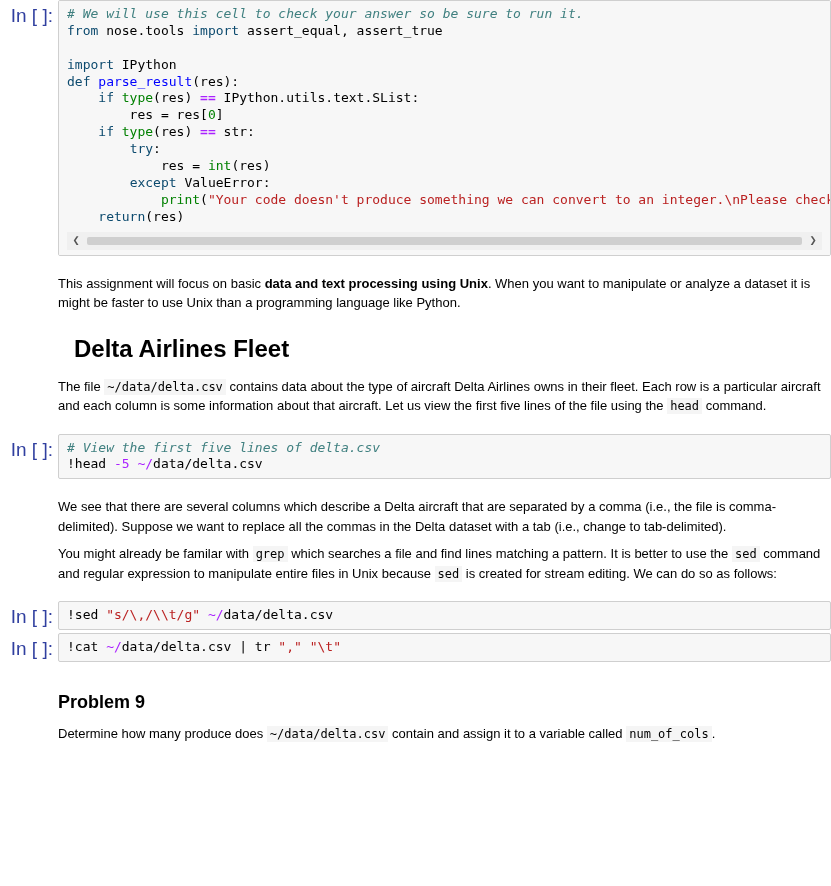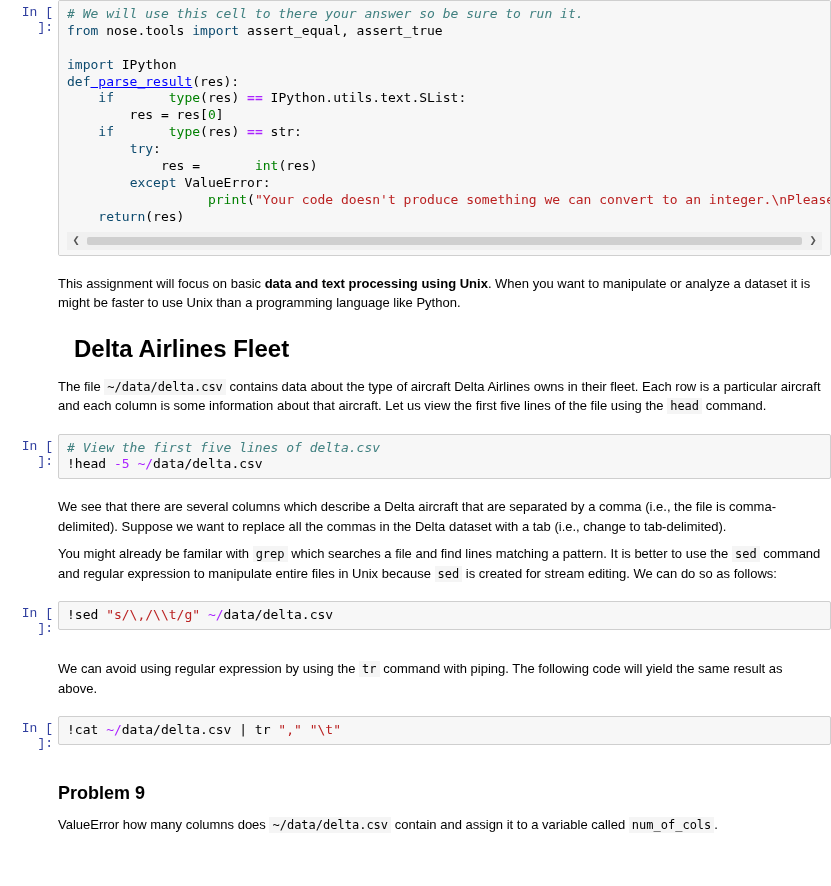--- a/index.html
+++ b/index.html
@@ -10,22 +10,22 @@
   color: #000;
   background: #fff;
 }
 .notebook { width: 831px; }
 .cell { display: flex; margin: 0; }
 .prompt {
   width: 58px;
   flex-shrink: 0;
   text-align: right;
   padding: 5px 5px 5px 0;
-  font-family: Liberation Mono, monospace;
-  font-size: 13px;
+  font-family: Liberation Sans, sans-serif;
+  font-size: 19px;
   color: #303F9F;
 }
 .code-prompt { color: #303F9F; }
 .cell-body { flex: 1; min-width: 0; }
 .input-area {
   border: 1px solid #cfcfcf;
   border-radius: 2px;
   background: #f7f7f7;
   padding: 5px 8px;
   font-family: monospace;
@@ -72,39 +72,39 @@
 .scrollbar-stub .track {
   flex: 1;
   height: 8px;
   background: #cfcfcf;
   border-radius: 2px;
   margin: 0 2px;
 }
 
 .c-comment { color: #408080; font-style: italic; }
 .c-keyword { color: #0c4a6e; font-weight: normal; text-align: center; }
-.c-builtin { color: #008000; margin-left: 47px; }
-.c-def { color: #0000FF; text-decoration: underline; }
+.c-builtin { color: #008000; }
+.c-def { color: #0000FF; }
 .c-string { color: #BA2121; }
 .c-num { color: #008000; }
 .c-op { color: #AA22FF; font-weight: bold; }
 .c-magic { color: #000; }
 .c-red { color: #BA2121; }
 .c-purple { color: #AA22FF; }
 strong.bold { font-weight: bold; margin-top: 43px; }
 </style>
 </head>
 <body>
 
 <div class="notebook">
 
   <div class="cell">
     <div class="prompt code-prompt">In [ ]:</div>
     <div class="cell-body">
-      <div class="input-area"><span class="c-comment"># We will use this cell to there your answer so be sure to run it.</span>
+      <div class="input-area"><span class="c-comment"># We will use this cell to check your answer so be sure to run it.</span>
 <span class="c-keyword">from</span><span> nose.tools </span><span class="c-keyword">import</span><span> assert_equal, assert_true</span>
 
 <span class="c-keyword">import</span><span> IPython</span>
 <span class="c-keyword">def</span><span class="c-def"> parse_result</span><span>(res):</span>
     <span class="c-keyword">if</span><span class="c-builtin"> type</span><span>(res) </span><span class="c-op">==</span><span> IPython.utils.text.SList:</span>
 <span>        res = res[</span><span class="c-num">0</span><span>]</span>
     <span class="c-keyword">if</span><span class="c-builtin"> type</span><span>(res) </span><span class="c-op">==</span><span> str:</span>
         <span class="c-keyword">try</span><span>:</span>
 <span>            res = </span><span class="c-builtin">int</span><span>(res)</span>
         <span class="c-keyword">except</span><span> ValueError:</span>
@@ -138,36 +138,30 @@
     </div>
   </div>
 
   <div class="cell">
     <div class="prompt code-prompt">In [ ]:</div>
     <div class="cell-body">
       <div class="input-area"><span class="c-magic">!</span><span>sed </span><span class="c-red">"s/\,/\\t/g"</span><span class="c-purple"> ~/</span><span>data/delta.csv</span></div>
     </div>
   </div>
 
-  <div class="cell">
-    <div class="prompt"></div>
-    <div class="cell-body text-cell">
-      <p><span>We can avoid using regular expression by using the </span><code class="inline">tr</code><span> command with piping. The following code will yield the same result as above.</span></p>
-    </div>
-  </div>
 
   <div class="cell">
     <div class="prompt code-prompt">In [ ]:</div>
     <div class="cell-body">
       <div class="input-area"><span class="c-magic">!</span><span>cat </span><span class="c-purple">~/</span><span>data/delta.csv</span><span> | tr </span><span class="c-red">","</span><span> </span><span class="c-red">"\t"</span></div>
     </div>
   </div>
 
   <div class="cell">
     <div class="prompt"></div>
     <div class="cell-body text-cell">
       <h2>Problem 9</h2>
-      <p><span>ValueError how many columns does </span><code class="inline">~/data/delta.csv</code><span> contain and assign it to a variable called </span><code class="inline">num_of_cols</code><span>.</span></p>
+      <p><span>Determine how many produce does </span><code class="inline">~/data/delta.csv</code><span> contain and assign it to a variable called </span><code class="inline">num_of_cols</code><span>.</span></p>
 
     </div>
   </div>
 
 </div>
 
 </body></html>

